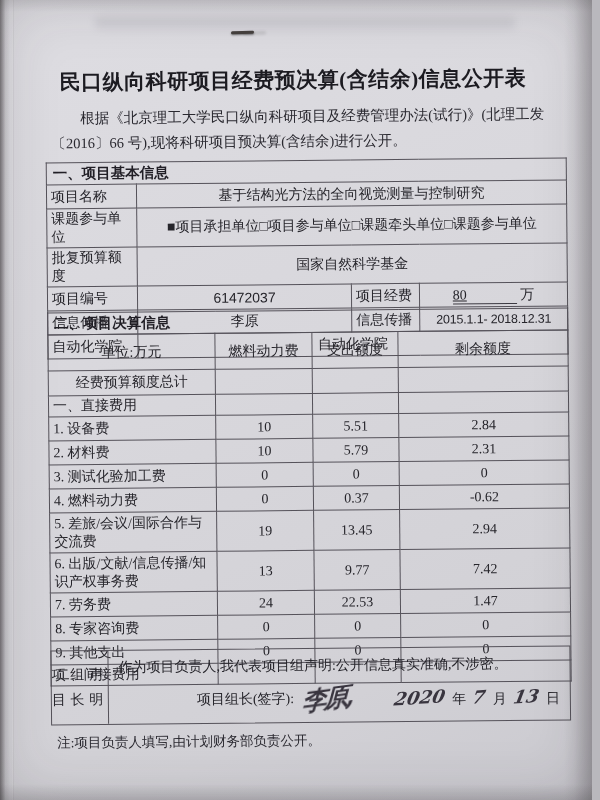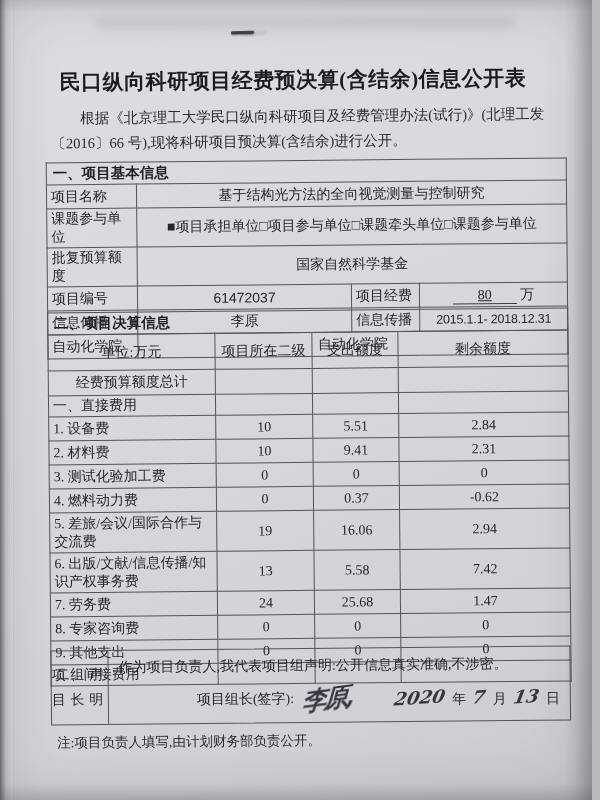--- a/index.html
+++ b/index.html
@@ -53,21 +53,21 @@
   .t1{top:160px;}
   .t2{top:310px;}
   .t1 td,.t2 td{border:1px solid #55525a;padding:1px 4px;overflow:hidden;}
   tr.sec td{height:18px;font-weight:bold;font-size:14.5px;padding-left:6px;color:#211f26;}
   .t1 tr.r td{height:21px;}
   .lab{text-align:left;}
   .ctr{text-align:center;}
   .left{text-align:left;padding-left:5px;}
   .sans{font-family:"Liberation Sans","DejaVu Sans",sans-serif;}
   .dur{font-size:12.5px;letter-spacing:-.2px;}
-  .uline{display:inline-block;min-width:64px;border-bottom:1px solid #3c3a42;text-align:center;text-decoration:underline;}
+  .uline{display:inline-block;min-width:64px;border-bottom:1px solid #3c3a42;text-align:left;text-decoration:underline;}
   tr.colhead td{height:33px;}
   tr.subtotal td{height:22px;}
   tr.grp td{height:17px;}
   tr.r1 td{height:21px;}
   tr.r2l td{height:37px;}
   .num{font-family:"Liberation Serif",serif;}
 
   .decl-box{
     position:absolute;left:48px;top:648px;width:518px;height:73px;
     border:1px solid #55525a;display:flex;font-size:14px;
@@ -158,21 +158,21 @@
           <col style="width:97px">
           <col style="width:86px">
           <col style="width:170px">
         </colgroup>
       <tbody>
           <tr class="sec">
         <td colspan="4">二、项目决算信息</td>
       </tr>
       <tr class="colhead">
         <td class="ctr">单位:万元</td>
-        <td class="ctr">项目所在二级</td>
+        <td class="ctr">燃料动力费</td>
         <td class="ctr">支出额度</td>
         <td class="ctr">剩余额度</td>
       </tr>
       <tr class="subtotal">
         <td class="ctr">经费预算额度总计</td>
         <td class="ctr num"></td>
         <td class="ctr num"></td>
         <td class="ctr num"></td>
       </tr>
       <tr class="grp">
@@ -183,51 +183,51 @@
       </tr>
       <tr class="r1">
         <td class="left">1. 设备费</td>
         <td class="ctr num">10</td>
         <td class="ctr num">5.51</td>
         <td class="ctr num">2.84</td>
       </tr>
       <tr class="r1">
         <td class="left">2. 材料费</td>
         <td class="ctr num">10</td>
-        <td class="ctr num">9.41</td>
+        <td class="ctr num">5.79</td>
         <td class="ctr num">2.31</td>
       </tr>
       <tr class="r1">
         <td class="left">3. 测试化验加工费</td>
         <td class="ctr num">0</td>
         <td class="ctr num">0</td>
         <td class="ctr num">0</td>
       </tr>
       <tr class="r1">
         <td class="left">4. 燃料动力费</td>
         <td class="ctr num">0</td>
         <td class="ctr num">0.37</td>
         <td class="ctr num">-0.62</td>
       </tr>
       <tr class="r2l">
         <td class="left">5. 差旅/会议/国际合作与交流费</td>
         <td class="ctr num">19</td>
-        <td class="ctr num">16.06</td>
+        <td class="ctr num">13.45</td>
         <td class="ctr num">2.94</td>
       </tr>
       <tr class="r2l">
         <td class="left">6. 出版/文献/信息传播/知识产权事务费</td>
         <td class="ctr num">13</td>
-        <td class="ctr num">5.58</td>
+        <td class="ctr num">9.77</td>
         <td class="ctr num">7.42</td>
       </tr>
       <tr class="r1">
         <td class="left">7. 劳务费</td>
         <td class="ctr num">24</td>
-        <td class="ctr num">25.68</td>
+        <td class="ctr num">22.53</td>
         <td class="ctr num">1.47</td>
       </tr>
       <tr class="r1">
         <td class="left">8. 专家咨询费</td>
         <td class="ctr num">0</td>
         <td class="ctr num">0</td>
         <td class="ctr num">0</td>
       </tr>
       <tr class="r1">
         <td class="left">9. 其他支出</td>

